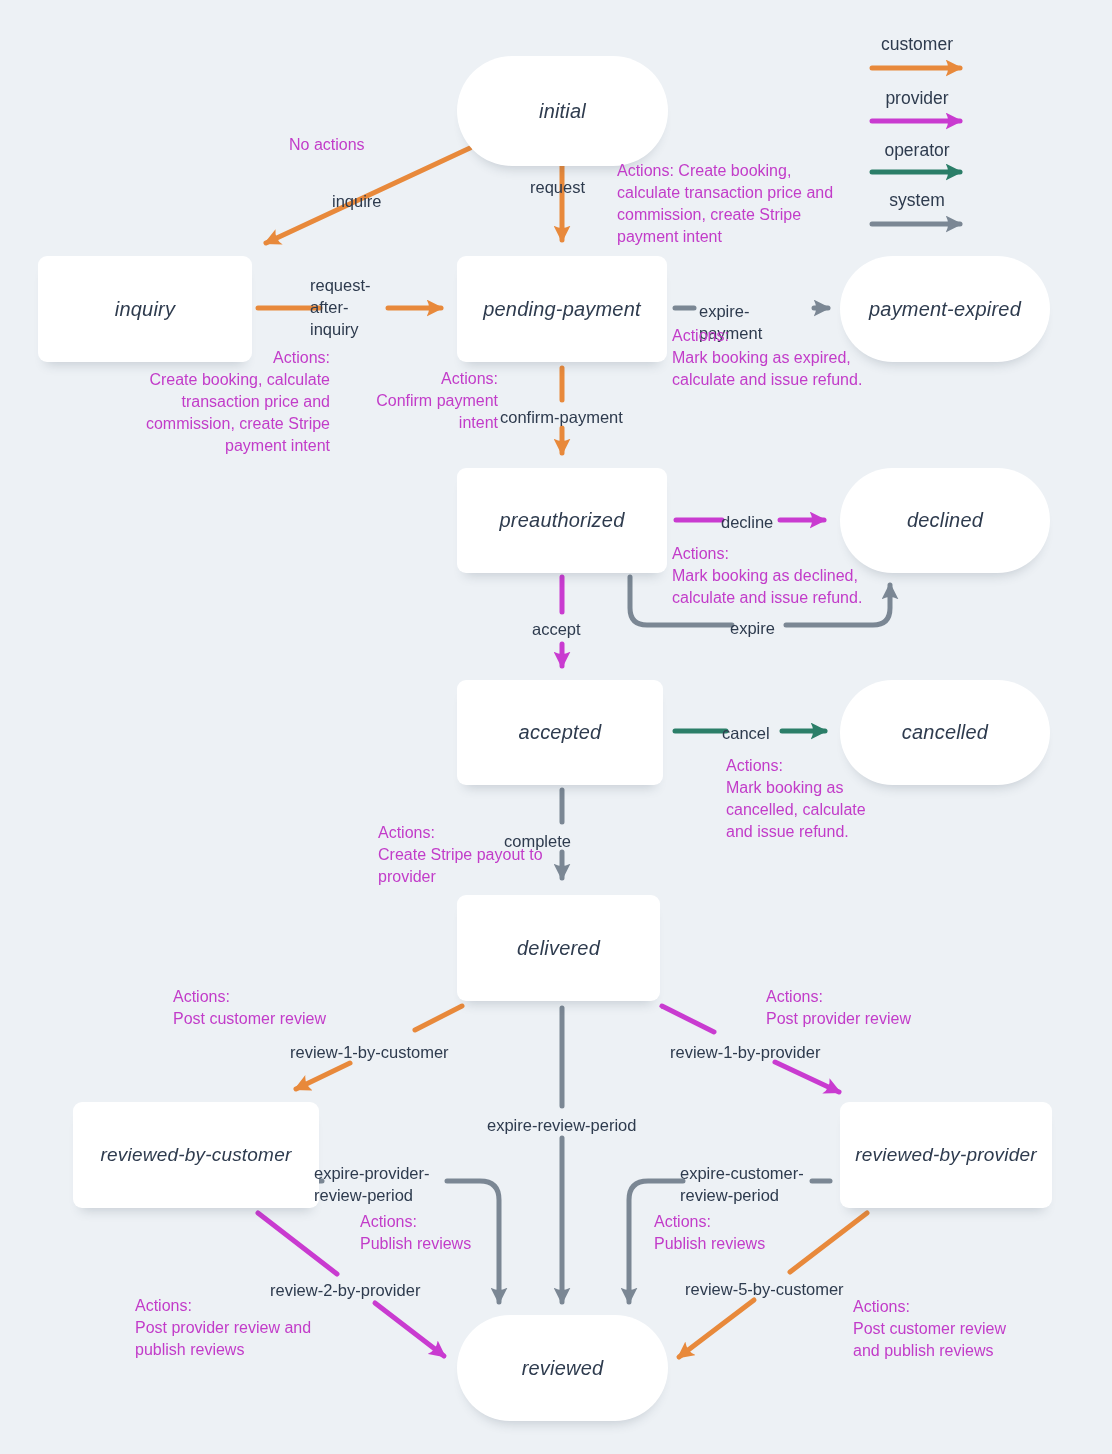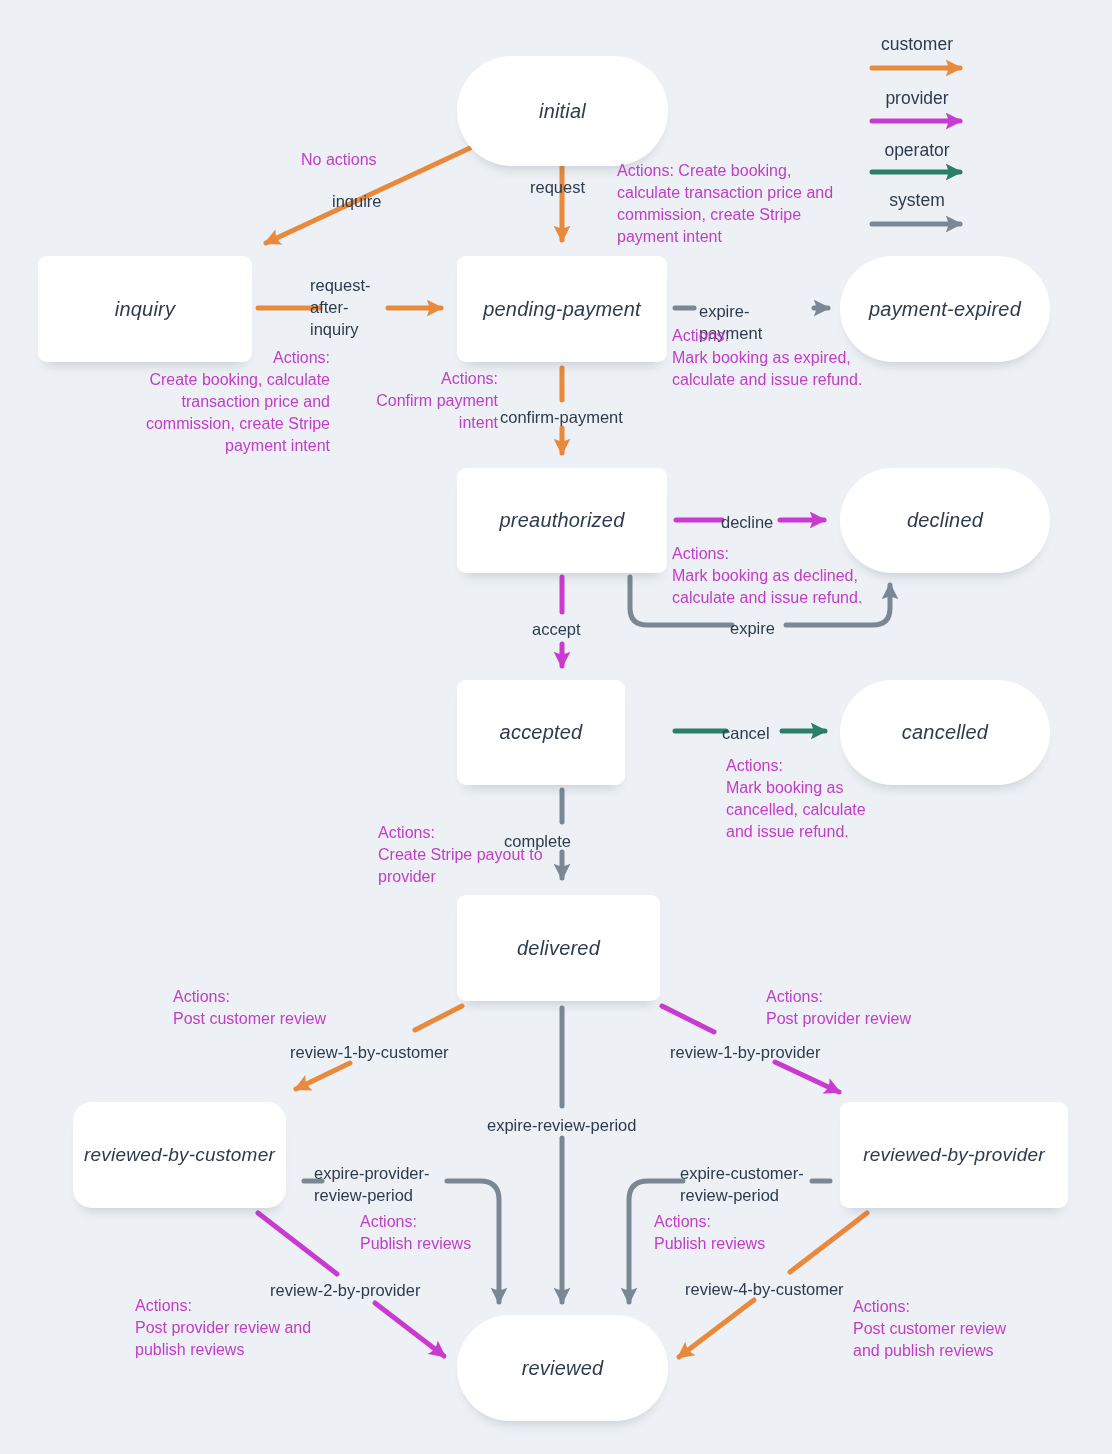--- a/index.html
+++ b/index.html
@@ -96,25 +96,25 @@
   <div class="legend-label" style="left:857px;top:88px;">provider</div>
   <div class="legend-label" style="left:857px;top:140px;">operator</div>
   <div class="legend-label" style="left:857px;top:190px;">system</div>
 
   <div class="node pill" style="left:457px;top:56px;width:211px;height:110px;">initial</div>
   <div class="node rect" style="left:38px;top:256px;width:214px;height:106px;">inquiry</div>
   <div class="node rect" style="left:457px;top:256px;width:210px;height:106px;">pending-payment</div>
   <div class="node pill" style="left:840px;top:256px;width:210px;height:106px;">payment-expired</div>
   <div class="node rect" style="left:457px;top:468px;width:210px;height:105px;">preauthorized</div>
   <div class="node pill" style="left:840px;top:468px;width:210px;height:105px;">declined</div>
-  <div class="node rect" style="left:457px;top:680px;width:168px;height:105px;">accepted</div>
+  <div class="node rect" style="left:457px;top:680px;width:206px;height:105px;">accepted</div>
   <div class="node pill" style="left:840px;top:680px;width:210px;height:105px;">cancelled</div>
   <div class="node rect" style="left:457px;top:895px;width:203px;height:106px;">delivered</div>
-  <div class="node rect" style="left:73px;top:1102px;width:213px;height:106px;font-size:19px;border-radius:19px;">reviewed-by-customer</div>
-  <div class="node rect" style="left:840px;top:1102px;width:228px;height:106px;font-size:19px;">reviewed-by-provider</div>
+  <div class="node rect" style="left:73px;top:1102px;width:246px;height:106px;font-size:19px;">reviewed-by-customer</div>
+  <div class="node rect" style="left:840px;top:1102px;width:212px;height:106px;font-size:19px;">reviewed-by-provider</div>
   <div class="node pill" style="left:457px;top:1315px;width:211px;height:106px;">reviewed</div>
 
   <div class="tlabel" style="left:332px;top:190px;width:64px;">inquire</div>
   <div class="tlabel" style="left:530px;top:176px;width:66px;">request</div>
   <div class="tlabel" style="left:310px;top:274px;width:70px;">request-
 after-
 inquiry</div>
   <div class="tlabel" style="left:699px;top:300px;width:112px;">expire-payment</div>
   <div class="tlabel" style="left:500px;top:406px;width:125px;">confirm-payment</div>
   <div class="tlabel" style="left:721px;top:511px;width:64px;">decline</div>
@@ -123,23 +123,23 @@
   <div class="tlabel" style="left:722px;top:722px;width:64px;">cancel</div>
   <div class="tlabel" style="left:504px;top:830px;width:72px;">complete</div>
   <div class="tlabel" style="left:290px;top:1041px;width:170px;">review-1-by-customer</div>
   <div class="tlabel" style="left:670px;top:1041px;width:170px;">review-1-by-provider</div>
   <div class="tlabel" style="left:487px;top:1114px;width:150px;">expire-review-period</div>
   <div class="tlabel" style="left:314px;top:1162px;width:140px;">expire-provider-
 review-period</div>
   <div class="tlabel" style="left:680px;top:1162px;width:140px;">expire-customer-
 review-period</div>
   <div class="tlabel" style="left:270px;top:1279px;width:170px;">review-2-by-provider</div>
-  <div class="tlabel" style="left:685px;top:1278px;width:170px;">review-4-by-customer</div>
+  <div class="tlabel" style="left:685px;top:1278px;width:170px;">review-5-by-customer</div>
 
-  <div class="alabel" style="left:289px;top:149px;width:110px;margin-left:12px;">No actions</div>
+  <div class="alabel" style="left:289px;top:134px;width:110px;">No actions</div>
   <div class="alabel" style="left:617px;top:160px;width:250px;">Actions: Create booking,
 calculate transaction price and
 commission, create Stripe
 payment intent</div>
   <div class="alabel right" style="left:130px;top:347px;width:200px;">Actions:
 Create booking, calculate
 transaction price and
 commission, create Stripe
 payment intent</div>
   <div class="alabel" style="left:672px;top:325px;width:220px;">Actions:

